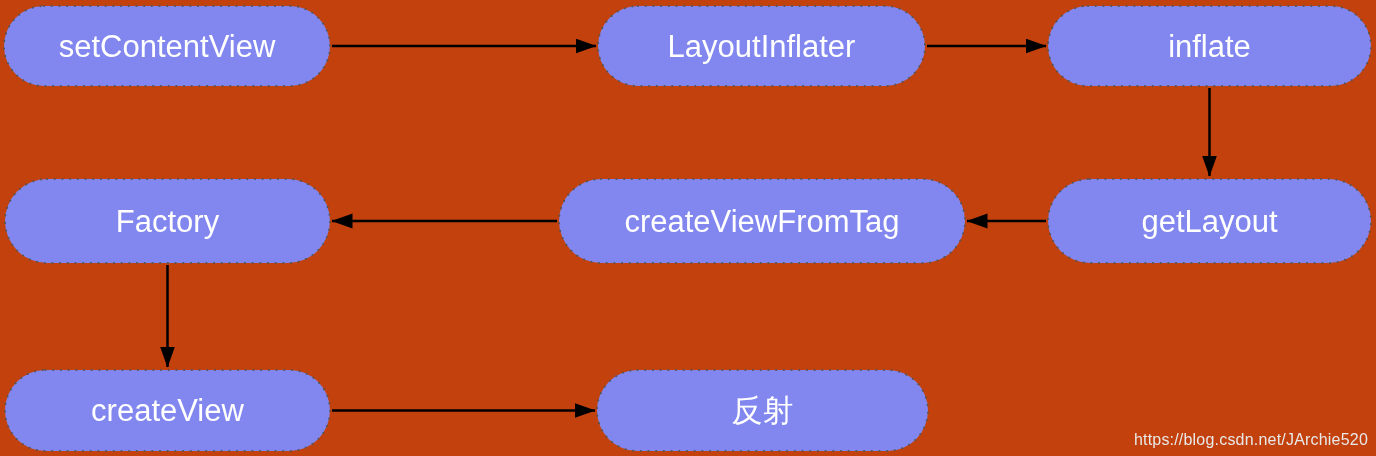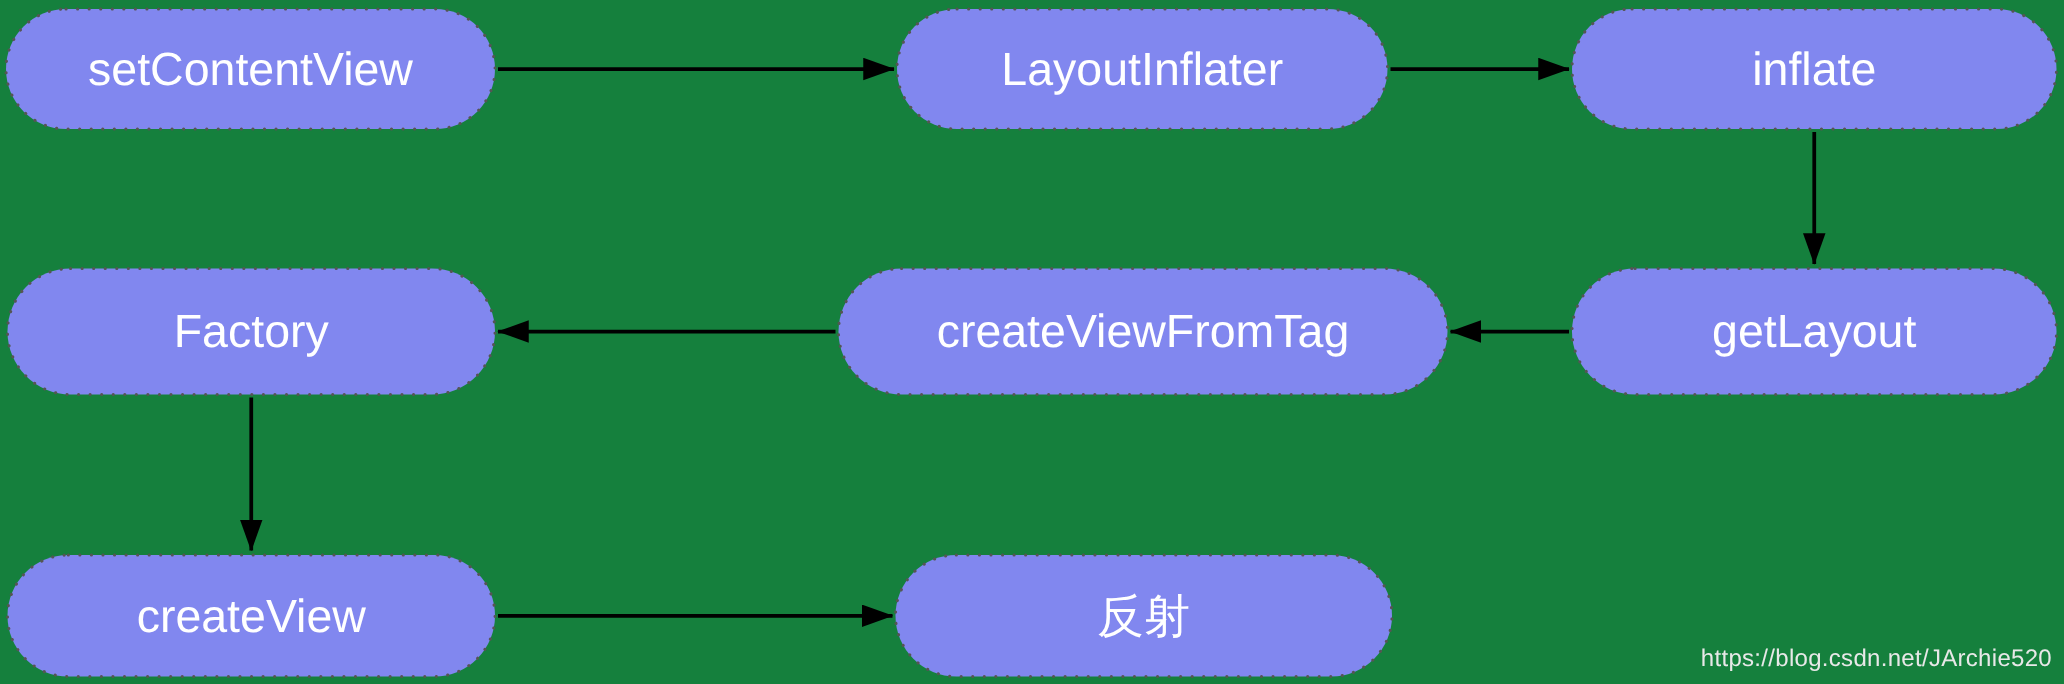--- a/index.html
+++ b/index.html
@@ -33,21 +33,21 @@
     font-size: 16px;
     font-family: "Liberation Sans", sans-serif;
     letter-spacing: 0.2px;
     user-select: none;
     white-space: nowrap;
   }
 </style>
 </head>
 <body>
 
-<div class="canvas" style="background: #15803d;">
+<div class="canvas" style="background: #c2410c;">
   <svg id="diagram-svg" width="1376" height="456" viewBox="0 0 1376 456" xmlns="http://www.w3.org/2000/svg">
       <defs>
         <marker id="arrowhead" markerWidth="24" markerHeight="18" refX="20.5" refY="7.5" orient="auto" markerUnits="userSpaceOnUse">
           <path d="M0,0 L21,7.5 L0,15 Z" fill="#000000"></path>
         </marker>
       </defs>
       <line x1="332" y1="46" x2="596" y2="46" stroke="#000000" stroke-width="2.5" marker-end="url(#arrowhead)"></line>
       <line x1="927" y1="46" x2="1046" y2="46" stroke="#000000" stroke-width="2.5" marker-end="url(#arrowhead)"></line>
       <line x1="1209.5" y1="88" x2="1209.5" y2="176" stroke="#000000" stroke-width="2.5" marker-end="url(#arrowhead)"></line>
       <line x1="1046" y1="221" x2="967" y2="221" stroke="#000000" stroke-width="2.5" marker-end="url(#arrowhead)"></line>

